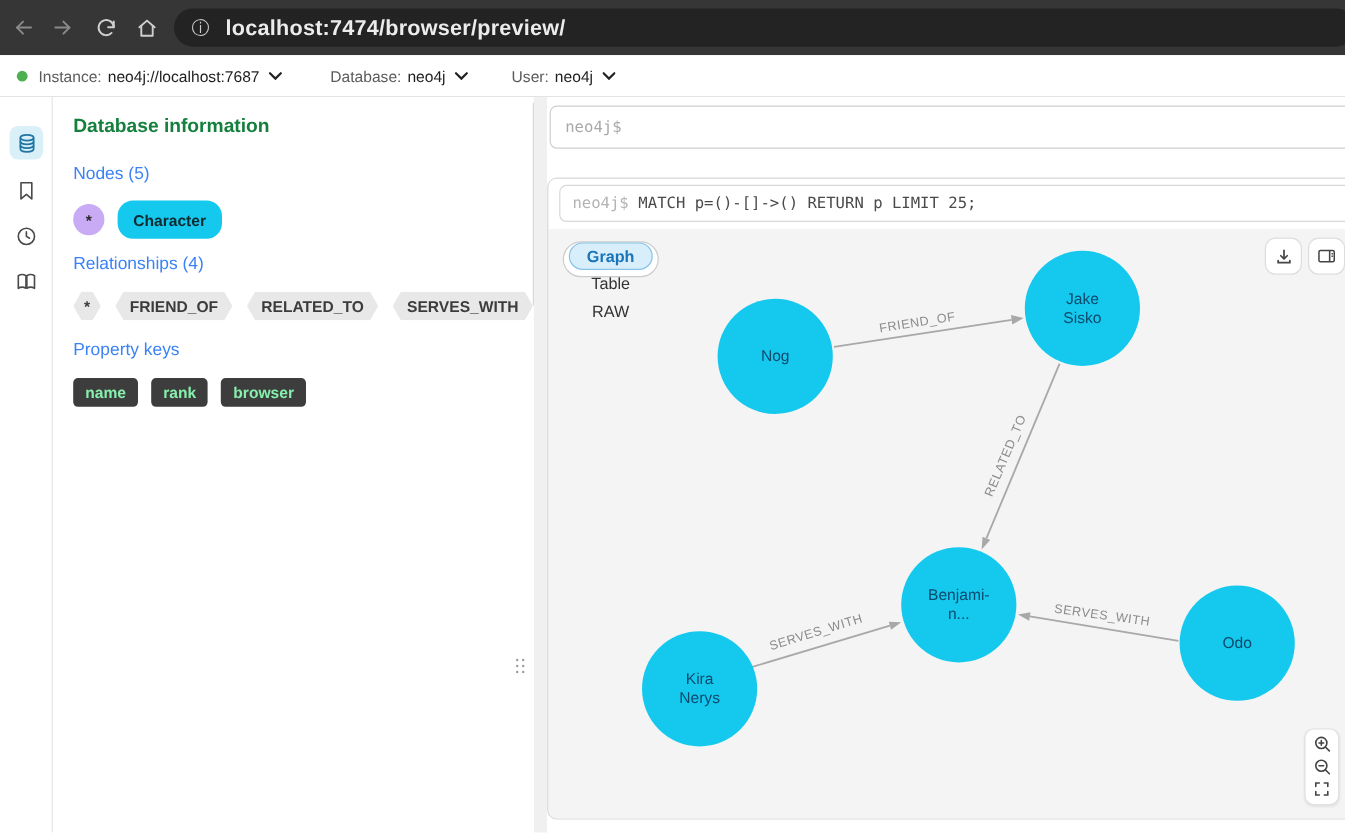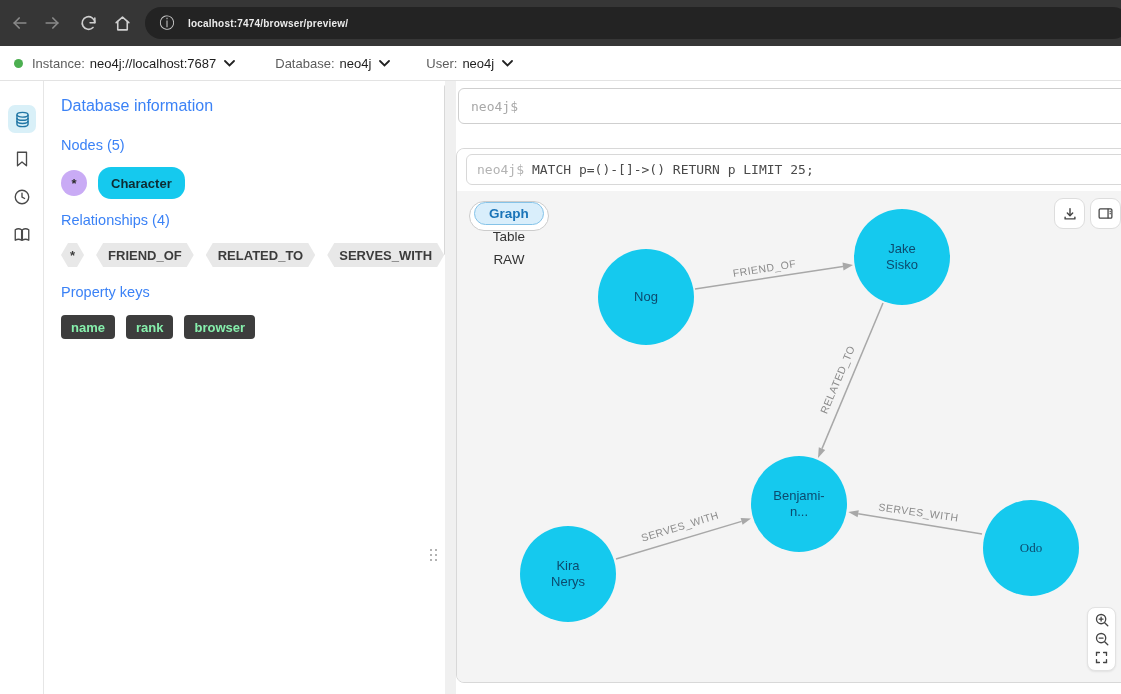--- a/index.html
+++ b/index.html
@@ -4,38 +4,38 @@
 <style>
   * { margin:0; padding:0; box-sizing:border-box; }
   body { font-family:"Liberation Sans", sans-serif; background:#fff; }
   #page { position:relative; width:1121px; height:694px; overflow:hidden; background:#fff; }
 
   
   .chrome { position:absolute; left:0; top:0; width:1121px; height:46px; background:#363636; }
   .chrome-btn { position:absolute; top:11px; width:24px; height:24px; display:flex; align-items:center; justify-content:center; border-radius:50%; }
   .url-pill { position:absolute; left:145px; top:7px; width:984px; height:32px; background:#232323; border-radius:16px; display:flex; align-items:center; }
   .url-info { width:20px; height:20px; margin-left:12px; color:#c9c9c9; font-size:15px; display:flex; align-items:center; justify-content:center; }
-  .url-text { margin-left:11px; color:#ececec; font-size:10px; font-weight:600; letter-spacing:.2px; }
+  .url-text { margin-left:11px; color:#ececec; font-size:18px; font-weight:600; letter-spacing:.2px; }
 
   
   .connbar { position:absolute; left:0; top:46px; width:1121px; height:35px; background:#fff; border-bottom:1px solid #e3e3e3; display:flex; align-items:center; font-size:13px; }
   .conn-group { display:flex; align-items:center; cursor:pointer; }
   .dot { width:9px; height:9px; border-radius:50%; background:#4caf50; margin-left:14px; margin-right:9px; }
   .conn-label { color:#5c5c5c; margin-right:5px; }
   .conn-value { color:#1e1e1e; }
   .chev { margin-left:8px; }
 
   
   .rail { position:absolute; left:0; top:81px; width:44px; height:613px; background:#fff; border-right:1px solid #e6e6e6; }
   .rail-btn { position:absolute; left:4px; width:28px; height:28px; margin-left:4px; border-radius:7px; display:flex; align-items:center; justify-content:center; cursor:pointer; }
   .rail-btn.active { background:#d9f0f8; }
 
   
   .panel { position:absolute; left:45px; top:81px; width:399px; height:613px; background:#fff; }
-  .panel-title { position:absolute; left:16px; top:16px; font-size:16px; font-weight:400; color:#3b82f6;text-align:center; }
+  .panel-title { position:absolute; left:16px; top:16px; font-size:16px; font-weight:700; color:#15803d;text-align:center; }
   .section-h { position:absolute; left:16px; font-size:14.5px; color:#3b82f6; }
   .pill-row { position:absolute; left:16px; display:flex; align-items:center; gap:11px; }
   .star-circle { width:26px; height:26px; border-radius:50%; background:#c9abf5; color:#2a2a2a; font-size:13px; font-weight:700; display:flex; align-items:center; justify-content:center; cursor:pointer; }
   .label-pill { height:26px; border-radius:13px; background:#15c9ee; color:#0e2b31; font-size:13px; font-weight:700; display:flex; align-items:center; padding:16px 13px; cursor:pointer; }
   .rel-pill { height:24px; background:#e8e8e8; color:#3c3c3c; font-size:13px; font-weight:700; display:flex; align-items:center; padding:0 12px; cursor:pointer;
               clip-path:polygon(7px 0, calc(100% - 7px) 0, 100% 50%, calc(100% - 7px) 100%, 7px 100%, 0 50%); }
   .rel-star { padding:0 9px; }
   .key-pill { height:24px; border-radius:4px; background:#3d3d3d; color:#86efac; font-size:13px; font-weight:700; display:flex; align-items:center; padding:0 10px; cursor:pointer; }
   .scroll-thumb { position:absolute; left:444px; top:85px; width:3px; height:170px; background:#d8d8d8; border-radius:2px; }
   .gap-strip { position:absolute; left:445px; top:81px; width:11px; height:613px; background:#f0f0f0; }
@@ -235,25 +235,25 @@
           <span>Nog</span>
         </div>
         <div class="gnode" style="left:397px; top:18px;">
           <span>Jake</span>
           <span>Sisko</span>
         </div>
         <div class="gnode" style="left:294px; top:265px;">
           <span>Benjami-</span>
           <span>n...</span>
         </div>
-        <div class="gnode" style="left:63px; top:335px;">
+        <div class="gnode" style="left:78px; top:335px;">
           <span>Kira</span>
           <span>Nerys</span>
         </div>
-        <div class="gnode" style="left:526px; top:309px;font-family:Liberation Serif, serif;">
+        <div class="gnode" style="left:526px; top:297px;">
           <span>Odo</span>
         </div>
 
         <div class="tabs-wrap">
           <span class="tab active">Graph</span>
           <span class="tab">Table</span>
           <span class="tab">RAW</span>
         </div>
 
         <div class="icon-btn" style="left:597px; top:7px;">

